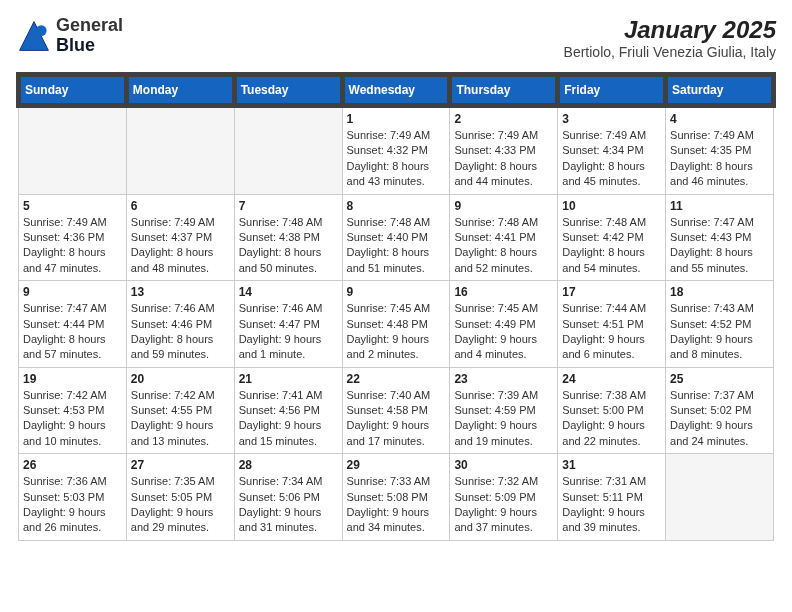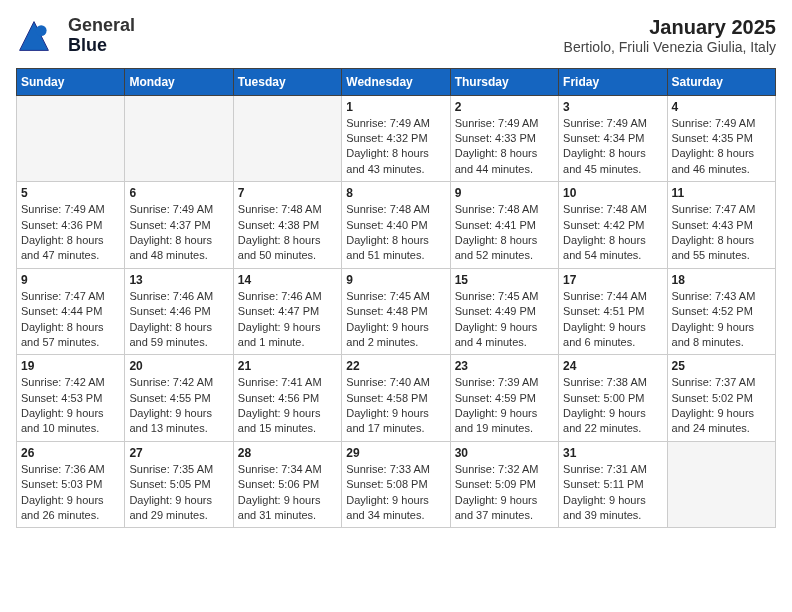--- a/index.html
+++ b/index.html
@@ -12,58 +12,59 @@
     }
     .header-area {
       display: flex;
       justify-content: space-between;
       align-items: flex-start;
       margin-bottom: 12px;
     }
     .logo {
       display: flex;
       align-items: center;
-      gap: 16px;
+      gap: 4px;
     }
     .logo-text {
       font-size: 18px;
       font-weight: bold;
       line-height: 1.1;
     }
     .logo-general { color: #333; }
     .logo-blue { color: #0f172a; }
     .logo-icon {
       width: 36px;
       height: 36px;
     }
     .title-area {
       text-align: right;
     }
     .month-title {
-      font-size: 20px;
+      font-size: 24px;
       font-weight: bold;
       color: #222;
+      font-style: italic;
     }
     .location {
       font-size: 14px;
       color: #444;
     }
     .calendar {
       width: 100%;
       border-collapse: collapse;
       font-size: 11px;
     }
     .calendar th {
       background-color: #1565c0;
       color: #fff;
       padding: 6px 4px;
       text-align: left;
       font-size: 12px;
       font-weight: bold;
-      border: 1px solid #404040;
+      border: 5px solid #404040;
     }
     .calendar td {
       vertical-align: top;
       border: 1px solid #ccc;
       padding: 4px 4px;
       width: 108px;
       min-height: 80px;
       background: #fff;
     }
     .calendar td.empty {
@@ -180,21 +181,21 @@
         </td>
         <td>
           <div class="day-number">14</div>
           <div class="day-info">Sunrise: 7:46 AM<br>Sunset: 4:47 PM<br>Daylight: 9 hours and 1 minute.</div>
         </td>
         <td>
           <div class="day-number">9</div>
           <div class="day-info">Sunrise: 7:45 AM<br>Sunset: 4:48 PM<br>Daylight: 9 hours and 2 minutes.</div>
         </td>
         <td>
-          <div class="day-number">15</div>
+          <div class="day-number">16</div>
           <div class="day-info">Sunrise: 7:45 AM<br>Sunset: 4:49 PM<br>Daylight: 9 hours and 4 minutes.</div>
         </td>
         <td>
           <div class="day-number">17</div>
           <div class="day-info">Sunrise: 7:44 AM<br>Sunset: 4:51 PM<br>Daylight: 9 hours and 6 minutes.</div>
         </td>
         <td>
           <div class="day-number">18</div>
           <div class="day-info">Sunrise: 7:43 AM<br>Sunset: 4:52 PM<br>Daylight: 9 hours and 8 minutes.</div>
         </td>

